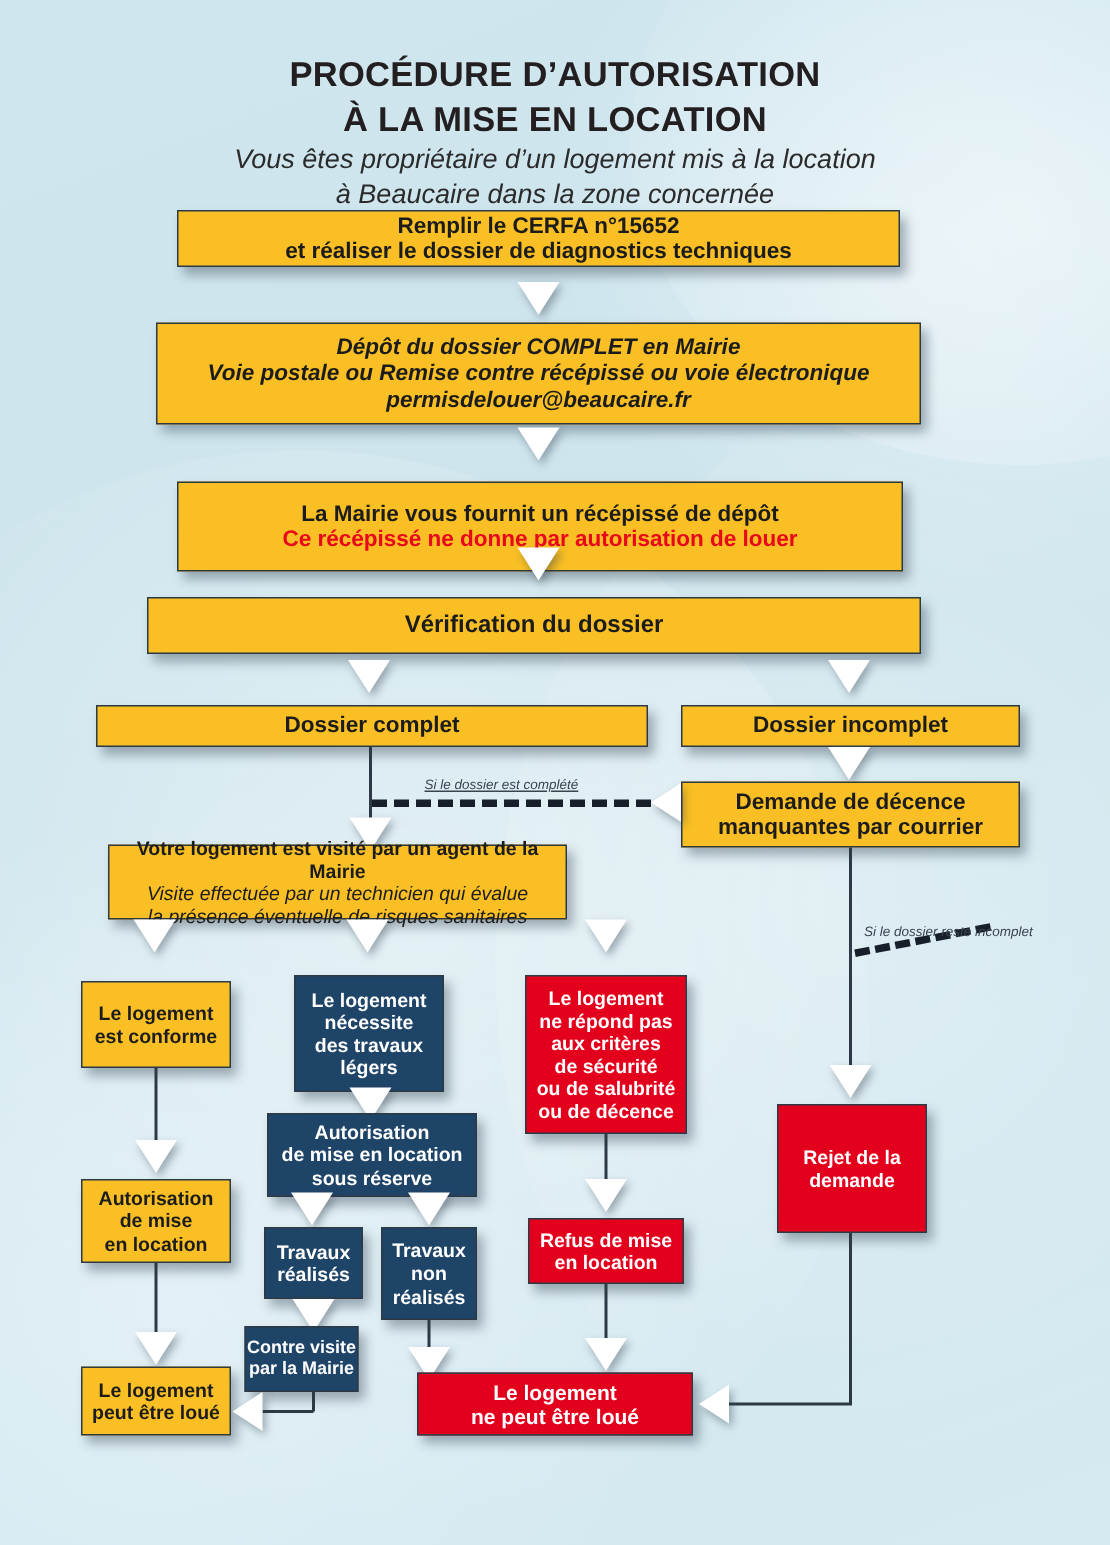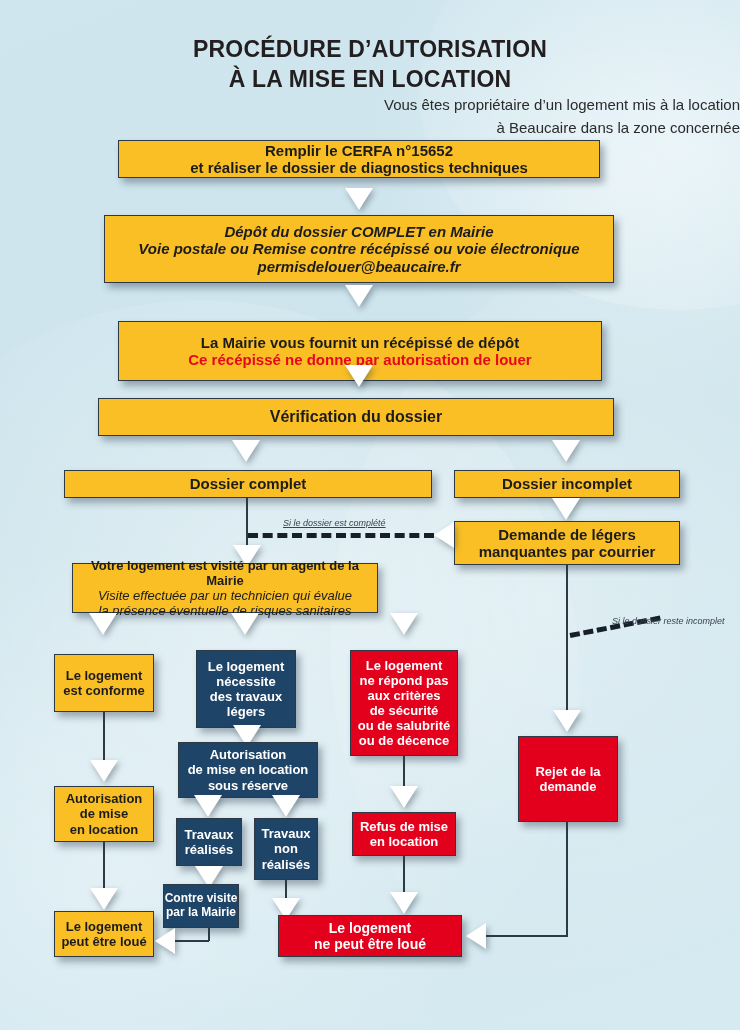--- a/index.html
+++ b/index.html
@@ -38,22 +38,22 @@
   }
 
   
   .title{
     position:absolute;left:0;right:0;text-align:center;
     color:#231f20;font-weight:bold;letter-spacing:0.2px;
   }
   #title-l1{top:36px;font-size:23px;}
   #title-l2{top:66px;font-size:23px;}
   .subtitle{
-    position:absolute;left:0;right:0;text-align:right;
-    color:#2b2b2b;font-size:15px;
+    position:absolute;left:0;right:0;text-align:center;
+    color:#2b2b2b;font-style:italic;font-size:18px;
   }
   #sub-l1{top:96px;}
   #sub-l2{top:119px;}
 
   
   .box{
     position:absolute;
     box-sizing:border-box;
     border:1.4px solid #2d3a46;
     display:flex;flex-direction:column;
@@ -139,34 +139,34 @@
   <div class="box yellow" style="left:64px;top:470px;width:368px;height:28px;font-size:15px;">
     <span class="ln">Dossier complet</span>
   </div>
   <div class="box yellow" style="left:454px;top:470px;width:226px;height:28px;font-size:15px;">
     <span class="ln">Dossier incomplet</span>
   </div>
 
   <div class="arrow-d" style="left:552px;top:498px;"></div>
 
   <div class="box yellow" style="left:454px;top:521px;width:226px;height:44px;font-size:15px;">
-    <span class="ln">Demande de légers</span>
+    <span class="ln">Demande de décence</span>
     <span class="ln">manquantes par courrier</span>
   </div>
 
   <div class="vline" style="left:246px;top:498px;height:36px;"></div>
   <div class="dashed" style="left:248px;top:533px;width:186px;"></div>
   <div class="arrow-l" style="left:434px;top:522px;"></div>
   <div class="dashlabel" style="left:283px;top:518px;text-decoration:underline;">Si le dossier est complété</div>
   <div class="vline" style="left:246px;top:533px;height:14px;"></div>
   <div class="arrow-d" style="left:233px;top:545px;"></div>
 
   <div class="vline" style="left:566px;top:565px;height:155px;"></div>
   <div class="dashed" style="left:570px;top:633px;width:92px;transform:rotate(-11deg);transform-origin:left center;"></div>
-  <div class="dashlabel" style="left:612px;top:616px;">Si le dossier reste incomplet</div>
+  <div class="dashlabel" style="left:576px;top:616px;">Si le dossier reste incomplet</div>
   <div class="arrow-d" style="left:553px;top:710px;"></div>
 
   <div class="box yellow" style="left:72px;top:563px;width:306px;height:50px;font-size:13px;">
     <span class="ln">Votre logement est visité par un agent de la Mairie</span>
     <span class="sub-ital">Visite effectuée par un technicien qui évalue</span>
     <span class="sub-ital">la présence éventuelle de risques sanitaires</span>
   </div>
 
   <div class="arrow-d" style="left:89px;top:613px;"></div>
   <div class="arrow-d" style="left:231px;top:613px;"></div>

